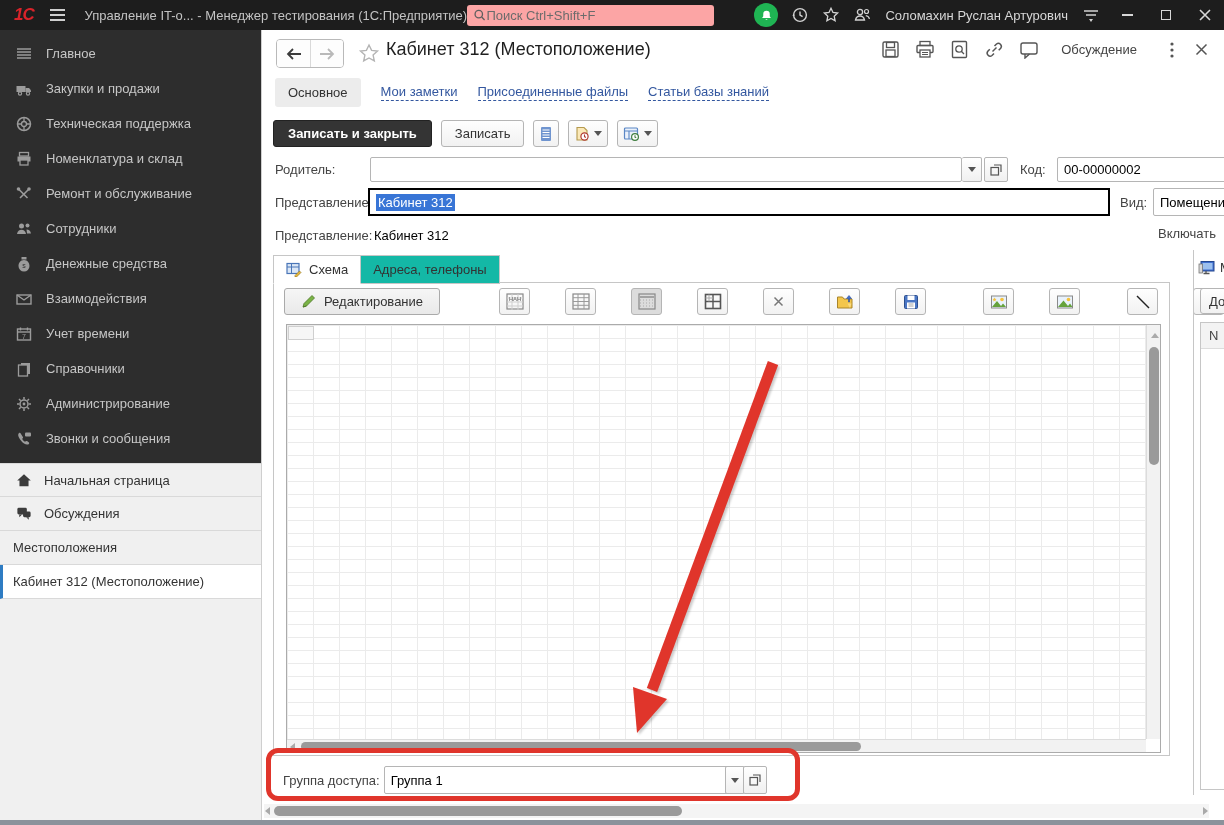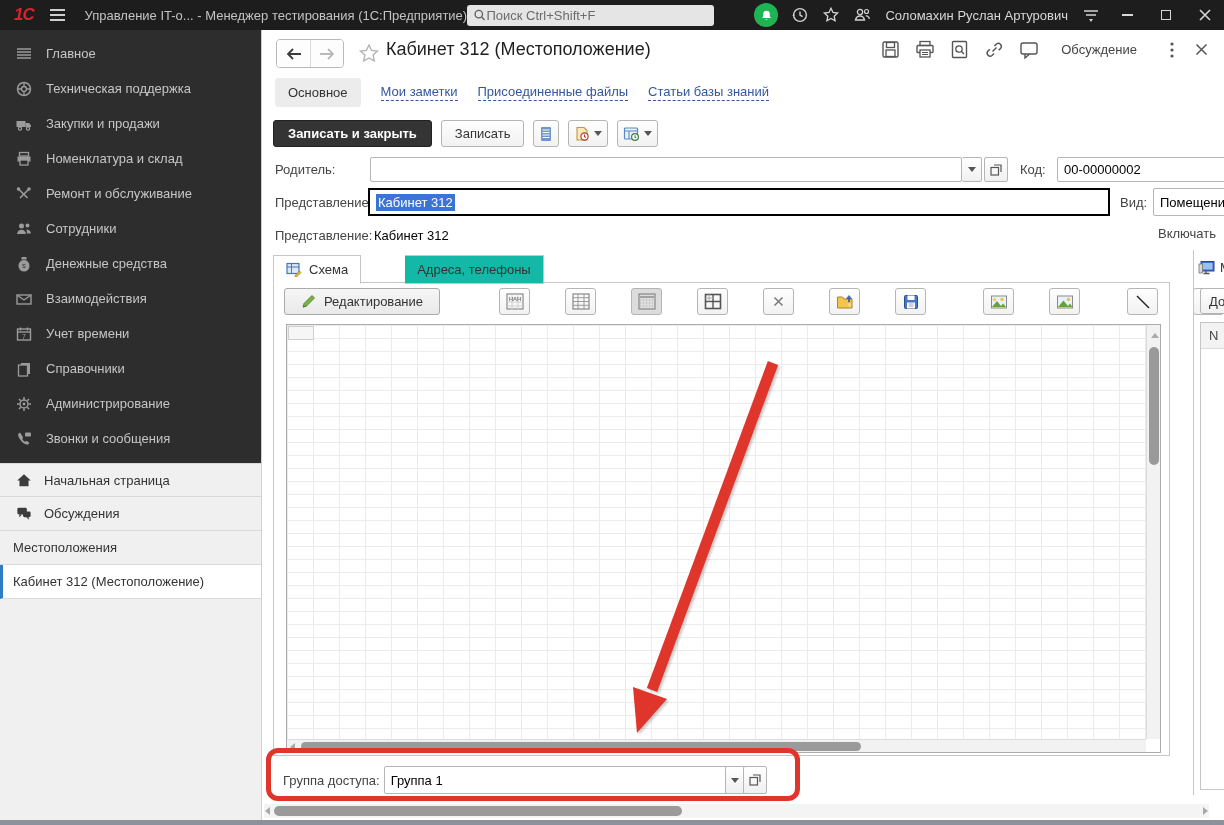--- a/index.html
+++ b/index.html
@@ -5,21 +5,21 @@
   * { margin:0; padding:0; box-sizing:border-box; }
   html,body { width:1224px; height:825px; overflow:hidden; }
   body { font-family:"Liberation Sans", sans-serif; font-size:13px; background:#fff; position:relative; }
 
   
   .titlebar { position:absolute; left:0; top:0; width:1224px; height:30px; background:#1d1d1d; display:flex; align-items:center; padding:0 6px; z-index:40; }
   .logo { color:#d8232a; font-weight:bold; font-style:italic; font-size:17px; margin-left:8px; letter-spacing:-1px; }
   .burger { margin-left:16px; width:18px; display:flex; flex-direction:column; gap:3px; cursor:pointer; }
   .burger span { height:2px; background:#cfcfcf; }
   .app-title { margin-left:20px; color:#c3c3c3; white-space:nowrap; }
-  .tb-search { margin-left:0; width:298px; height:21px; background:#e5e5e5; border-radius:3px; display:flex; align-items:center; padding:0 6px; }
+  .tb-search { margin-left:0; width:298px; height:21px; background:#fca5a5; border-radius:3px; display:flex; align-items:center; padding:0 6px; }
   .tb-search input { border:none; background:transparent; outline:none; width:100%; font:inherit; color:#3c3c3c; }
   .tb-search input::placeholder { color:#6b6b6b; }
   .tb-right { margin-left:auto; display:flex; align-items:center; gap:13px;padding-left:40px; }
   .green-bell { width:24px; height:24px; border-radius:50%; background:#1fb453; display:flex; align-items:center; justify-content:center; }
   .tb-user { color:#d7d7d7; white-space:nowrap; }
   .win-btn { width:26px; height:22px; display:flex; align-items:center; justify-content:center; color:#d7d7d7; }
   .winline { width:11px; height:2px; background:#d7d7d7; }
   .winbox { width:10px; height:10px; border:1.5px solid #d7d7d7; }
 
   
@@ -50,21 +50,21 @@
   .btn-dark { background:#343434; color:#fff; font-weight:bold; border:1px solid #222; border-radius:3px; padding:5px 14px; cursor:pointer; }
   .btn { background:linear-gradient(#fefefe,#f1f1f1); border:1px solid #b5b5b5; border-radius:3px; padding:5px 13px; color:#333; cursor:pointer; }
   .icon-btn { background:linear-gradient(#fefefe,#f2f2f2); border:1px solid #b5b5b5; border-radius:3px; height:27px; display:flex; align-items:center; justify-content:center; padding:0 5px; gap:4px; cursor:pointer; }
   .caret { width:0; height:0; border-left:4px solid transparent; border-right:4px solid transparent; border-top:5px solid #555; }
 
   .flabel { color:#444; white-space:nowrap; }
   .input { background:#fff; border:1px solid #b5b5b5; border-radius:2px; height:25px; display:flex; align-items:center; padding:0 6px; color:#000; }
   .combo-btn { width:20px; height:25px; border:1px solid #b5b5b5; border-radius:2px; background:linear-gradient(#fff,#f0f0f0); display:flex; align-items:center; justify-content:center; cursor:pointer; }
   .sel { background:#3875d6; color:#fff; padding:1px 2px; }
 
-  .tabstrip { left:11px; top:225px; display:flex; align-items:flex-end; z-index:5;gap:44px; }
+  .tabstrip { left:11px; top:225px; display:flex; align-items:flex-end; z-index:5; }
   .tab { border:1px solid #c6c6c6; background:#14b8a6; padding:6px 12px; display:flex; align-items:center; gap:7px; cursor:pointer; color:#333; white-space:nowrap; }
   .tab.active { background:#fff; border-bottom-color:#fff; }
 
   .groupbox { left:11px; top:252px; width:897px; height:474px; border:1px solid #c6c6c6; background:#fff; }
   .sch-toolbar { position:absolute; left:10px; top:5px; display:flex; align-items:center;gap:28px; }
   .tbtn { width:31px; height:27px; background:linear-gradient(#fefefe,#f2f2f2); border:1px solid #b5b5b5; border-radius:3px; display:flex; align-items:center; justify-content:center; margin-right:7px; cursor:pointer; }
   .tbtn.pressed { background:#dcdcdc; }
   .edit-btn { height:27px; background:linear-gradient(#f6f6f6,#e9e9e9); border:1px solid #aaa; border-radius:3px; display:flex; align-items:center; gap:8px; padding:0 16px; margin-right:12px; color:#333; cursor:pointer; }
 
   .canvas-wrap { position:absolute; left:12px; top:41px; width:875px; height:429px; border:1px solid #ababab; }
@@ -156,34 +156,34 @@
 <div class="sidebar">
   <div class="sb-dark">
     <div class="sb-item">
       <svg width="18" height="18" viewBox="0 0 18 18">
           <path d="M2 4h14M2 7h14M2 10h14M2 13h14" stroke="#9b9b9b" stroke-width="1.5"></path>
         </svg>
       <span>Главное</span>
     </div>
     <div class="sb-item">
       <svg width="18" height="18" viewBox="0 0 18 18">
-          <circle cx="9" cy="9" r="6.5" fill="none" stroke="#9b9b9b" stroke-width="1.5"></circle>
-          <circle cx="9" cy="9" r="2.5" fill="none" stroke="#9b9b9b" stroke-width="1.3"></circle>
-          <path d="M9 2.5V6M9 12v3.5M2.5 9H6M12 9h3.5" stroke="#9b9b9b" stroke-width="1.3"></path>
-        </svg>
-      <span>Техническая поддержка</span>
-    </div>
-    <div class="sb-item">
-      <svg width="18" height="18" viewBox="0 0 18 18">
           <rect x="1.5" y="6" width="9" height="6" fill="#9b9b9b"></rect>
           <path d="M10.5 8h3.5l2 2.2V12h-5.5z" fill="#9b9b9b"></path>
           <circle cx="5" cy="13.5" r="1.6" fill="#2d2d2d" stroke="#9b9b9b" stroke-width="1.2"></circle>
           <circle cx="13" cy="13.5" r="1.6" fill="#2d2d2d" stroke="#9b9b9b" stroke-width="1.2"></circle>
         </svg>
       <span>Закупки и продажи</span>
+    </div>
+    <div class="sb-item">
+      <svg width="18" height="18" viewBox="0 0 18 18">
+          <circle cx="9" cy="9" r="6.5" fill="none" stroke="#9b9b9b" stroke-width="1.5"></circle>
+          <circle cx="9" cy="9" r="2.5" fill="none" stroke="#9b9b9b" stroke-width="1.3"></circle>
+          <path d="M9 2.5V6M9 12v3.5M2.5 9H6M12 9h3.5" stroke="#9b9b9b" stroke-width="1.3"></path>
+        </svg>
+      <span>Техническая поддержка</span>
     </div>
     <div class="sb-item">
       <svg width="18" height="18" viewBox="0 0 18 18">
           <rect x="4.5" y="2.5" width="9" height="3.5" fill="none" stroke="#9b9b9b" stroke-width="1.3"></rect>
           <rect x="2.5" y="6.5" width="13" height="5" fill="#9b9b9b"></rect>
           <rect x="5" y="10" width="8" height="5" fill="#2d2d2d" stroke="#9b9b9b" stroke-width="1.3"></rect>
         </svg>
       <span>Номенклатура и склад</span>
     </div>
     <div class="sb-item">

